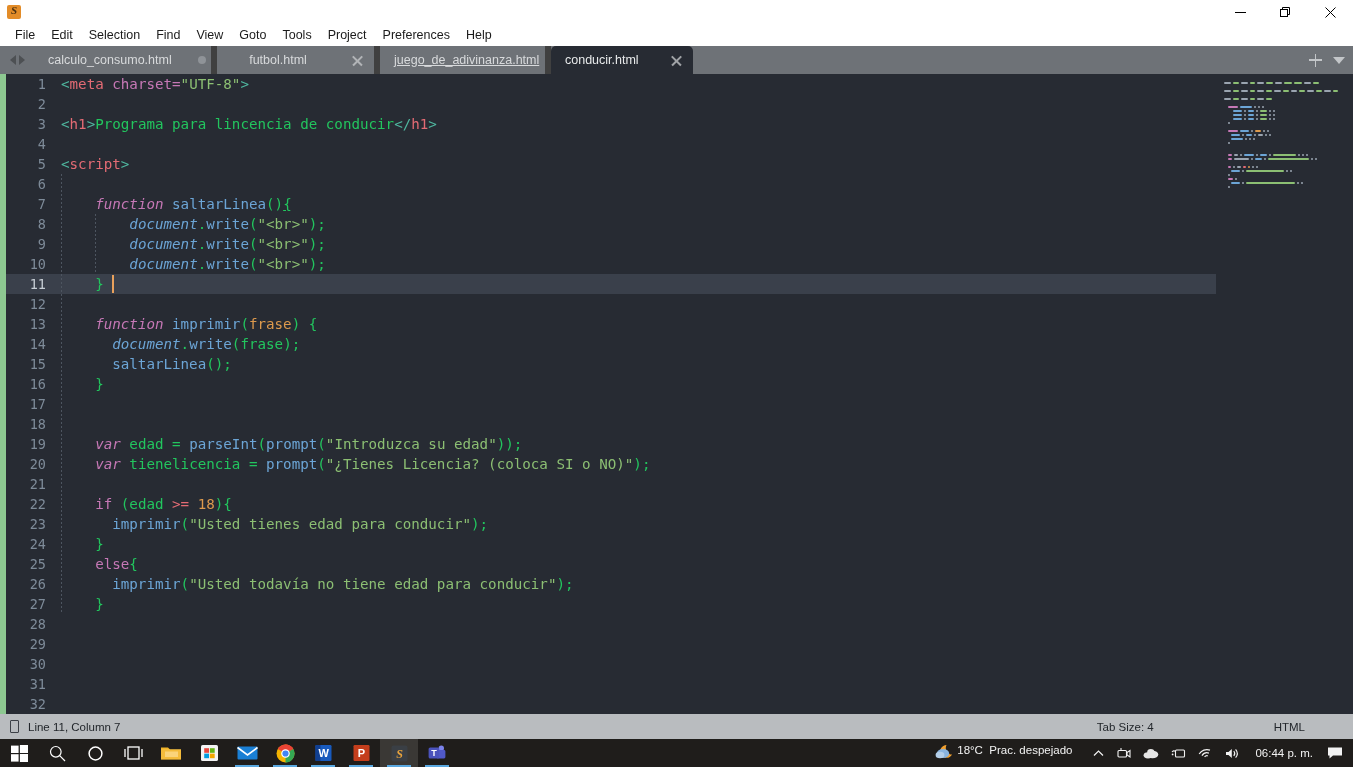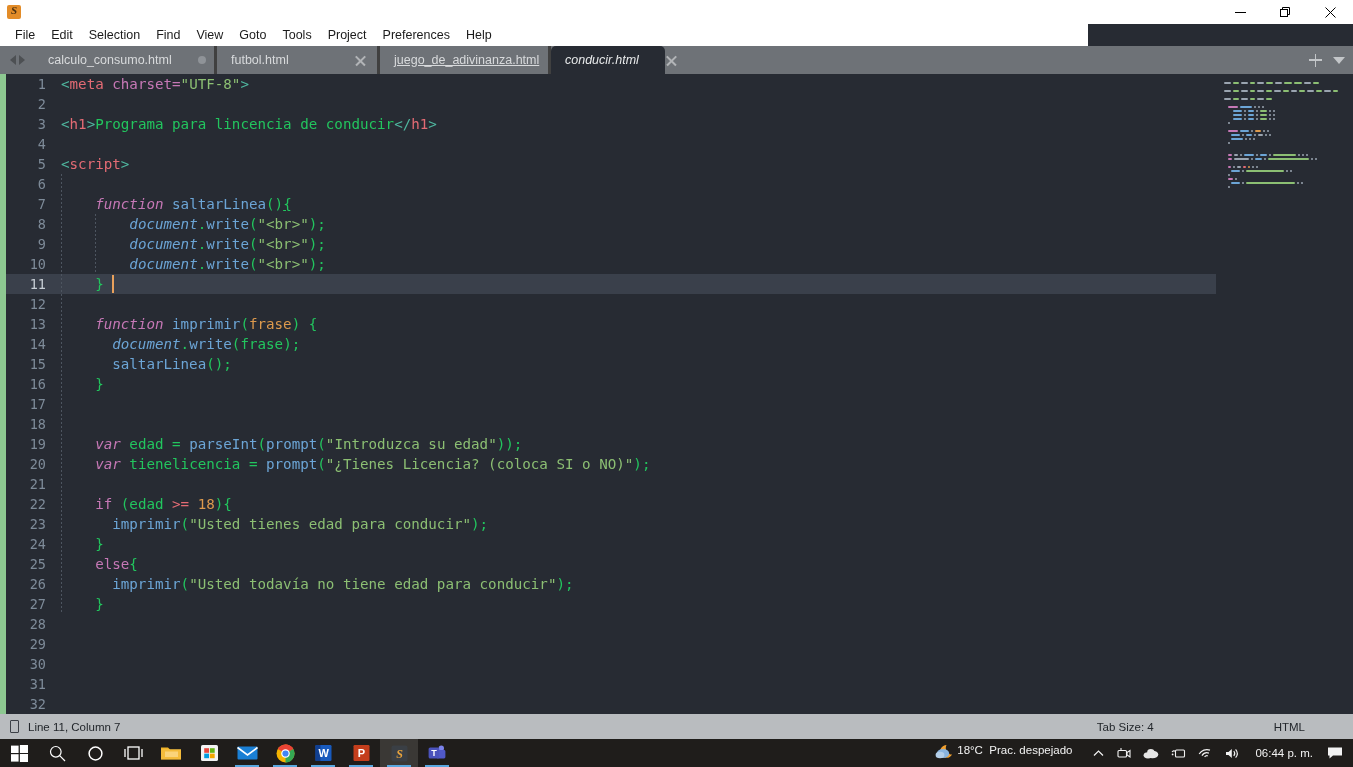--- a/index.html
+++ b/index.html
@@ -31,21 +31,21 @@
   }
   .tb-btns { margin-left: auto; display: flex; height: 24px; }
   .tb-btn {
     width: 45px; height: 24px; display: flex; align-items: center;
     justify-content: center; color: #000; font-size: 11px;
   }
   .tb-btn svg { display: block; }
 
   
   .menubar {
-    position: absolute; top: 24px; left: 0; width: 1088px; height: 22px;
+    position: absolute; top: 24px; left: 0; width: 1353px; height: 22px;
     background: #ffffff; display: flex; align-items: center; padding-left: 7px;
   }
   .menu-item {
     font-size: 12.5px; color: #1b1b1b; padding: 0 8px; line-height: 22px;
     white-space: nowrap;
   }
 
   
   .tabbar {
     position: absolute; top: 46px; left: 0; width: 1353px; height: 28px;
@@ -63,21 +63,21 @@
   .arrow.left  { border-right: 6px solid #4d5053; }
   .arrow.right { border-left: 6px solid #4d5053; }
   .tabs { display: flex; align-items: flex-end; height: 28px; flex: none; }
   .tab {
     height: 28px; display: flex; align-items: center;
     padding: 0 10px 0 14px; position: relative;
     color: #d8dadc; font-size: 12.5px; white-space: nowrap;
     min-width: 0;
   }
   .tab .tname { flex: 1; }
-  .tab.inactive { border-right: 3px solid #404040; }
+  .tab.inactive { border-right: 6px solid #404040; text-align: center; }
   .tab.active {
     background: #272b33; color: #e7e9ea;
     border-top-left-radius: 5px; border-top-right-radius: 5px;
     border-right: none;
   }
   .tab-close {
     margin-left: 26px; width: 13px; height: 13px; position: relative;
     flex: none; opacity: .75;
   }
   .tab-close::before, .tab-close::after {
@@ -258,21 +258,21 @@
           <span class="tab-dot"></span>
         </div>
         <div class="tab inactive" style="width: 163px;">
           <span class="tname">futbol.html</span>
           <span class="tab-close"></span>
         </div>
         <div class="tab inactive" style="width: 171px; text-decoration: underline;">
           <span class="tname">juego_de_adivinanza.html</span>
           <span class="tab-close"></span>
         </div>
-        <div class="tab active" style="width: 114px; font-style: italic;">
+        <div class="tab active" style="width: 142px;">
           <span class="tname">conducir.html</span>
           <span class="tab-close"></span>
         </div>
       </div>
     <div class="tabbar-right">
       <span class="plus"></span>
       <span class="chev"></span>
     </div>
   </div>
 

